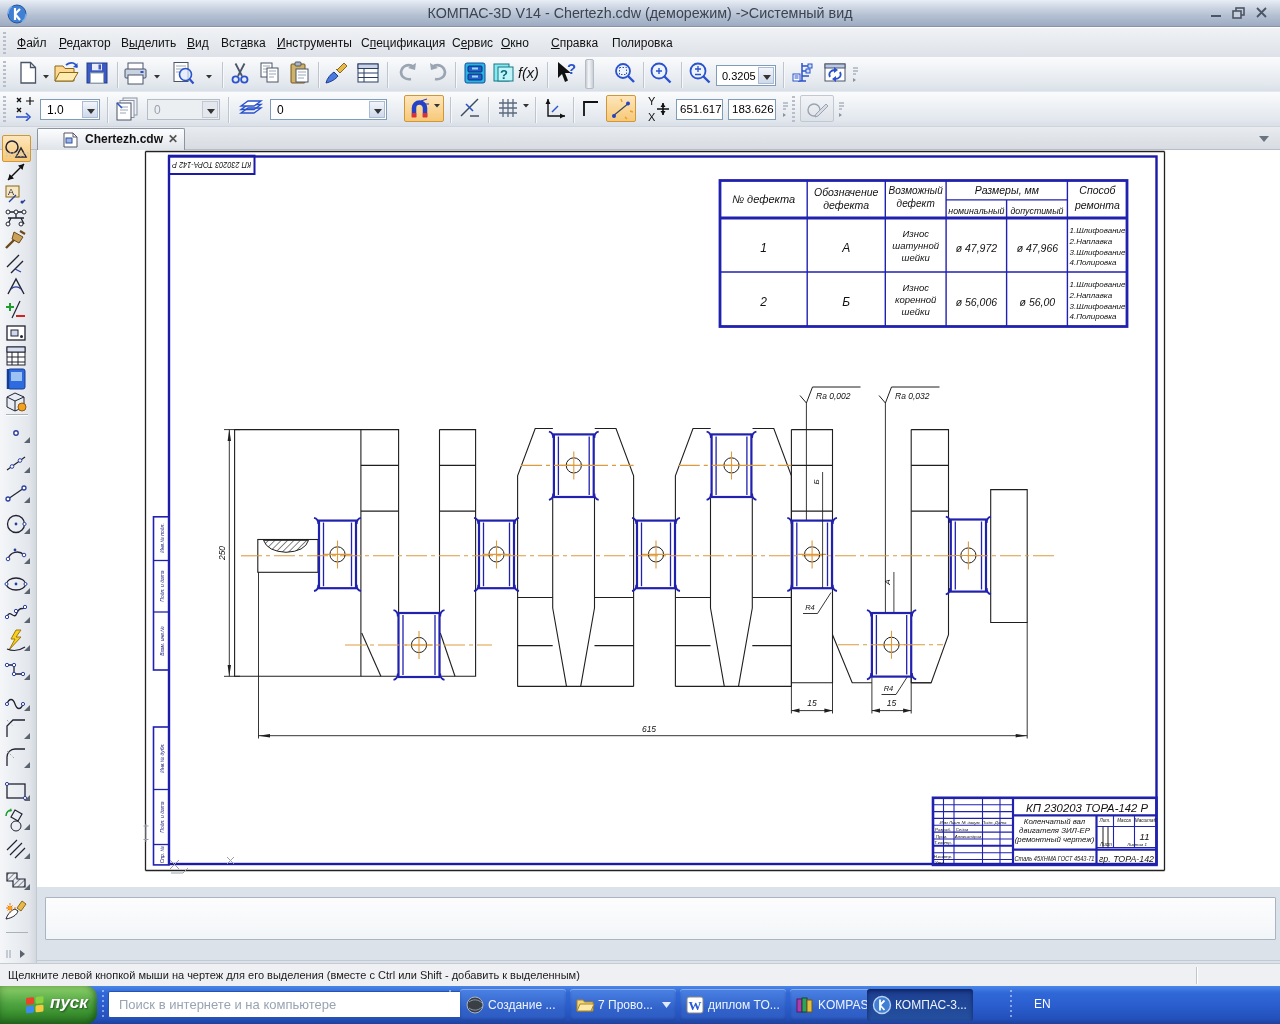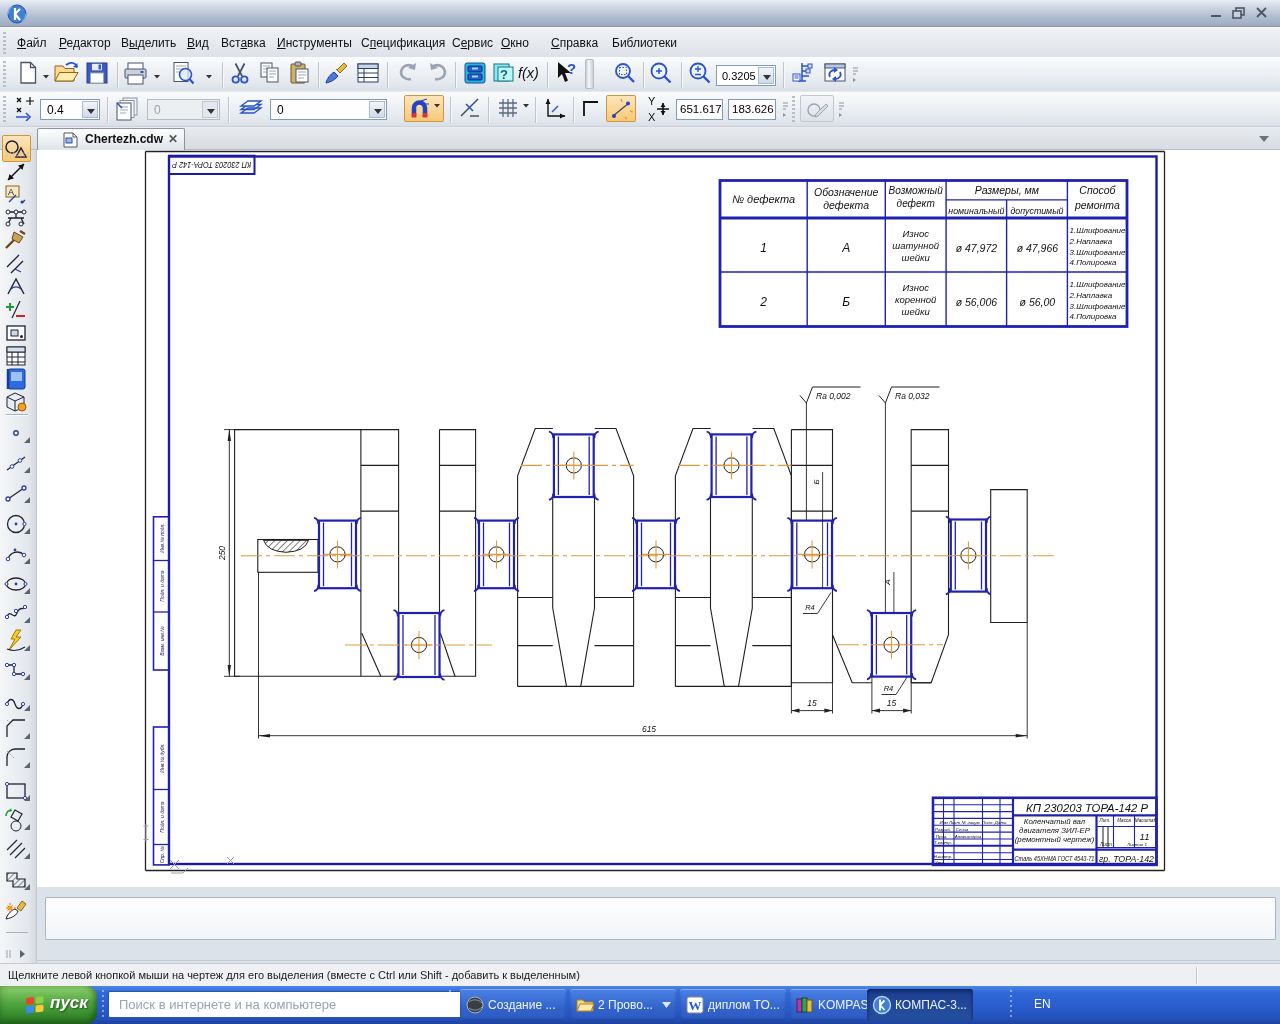--- a/index.html
+++ b/index.html
@@ -83,20 +83,21 @@
 </head>
 <body>
 <div id="screen">
 
 <div id="titlebar">
   <svg style="left:7px;top:4px" width="20" height="20" viewBox="0 0 20 20">
     <circle cx="10" cy="10" r="9" fill="#3f7fd4" stroke="#26539b"></circle>
     <circle cx="10" cy="10" r="9" fill="none" stroke="#7fb0e8" stroke-width="1.5" stroke-dasharray="9 19"></circle>
     <path d="M8 4v12M8 10l5-5M8 10l5 6" stroke="#fff" stroke-width="2.2" fill="none"></path>
   </svg>
+  <div id="title-text">КОМПАС-3D V14 - Chertezh.cdw (деморежим) -&gt;Системный вид</div>
   <div id="winbtns">
     <svg width="70" height="20" viewBox="0 0 70 20">
       <path d="M2 13h10" stroke="#4b5564" stroke-width="2"></path>
       <rect x="27" y="5" width="8" height="7" fill="none" stroke="#4b5564" stroke-width="1.6"></rect>
       <rect x="24" y="8" width="8" height="7" fill="#c7d0dd" stroke="#4b5564" stroke-width="1.6"></rect>
       <path d="M48 5l9 9M57 5l-9 9" stroke="#4b5564" stroke-width="1.8"></path>
     </svg>
   </div>
 </div>
 
@@ -104,21 +105,21 @@
   <span style="left:17px"><u>Ф</u>айл</span>
   <span style="left:59px"><u>Р</u>едактор</span>
   <span style="left:121px">В<u>ы</u>делить</span>
   <span style="left:187px"><u>В</u>ид</span>
   <span style="left:221px">Вст<u>а</u>вка</span>
   <span style="left:277px"><u>И</u>нструменты</span>
   <span style="left:361px">С<u>п</u>ецификация</span>
   <span style="left:452px">С<u>е</u>рвис</span>
   <span style="left:501px"><u>О</u>кно</span>
   <span style="left:551px"><u>С</u>правка</span>
-  <span style="left:612px">Библиотеки</span>
+  <span style="left:612px">Полировка</span>
   <div class="grip" style="left:3px;top:4px;height:22px"></div>
 </div>
 
 <div id="tb1" class="tbrow">
       <div class="grip" style="left:3px;top:4px;height:27px"></div>
       <svg style="left:15px;top:3px" width="26" height="26" viewBox="0 0 26 26">
         <path d="M6 2.5h9.5l5 5V23H6z" fill="#fff" stroke="#4a5568" stroke-width="1.3"></path>
         <path d="M15.5 2.5v5h5" fill="none" stroke="#4a5568" stroke-width="1.3"></path>
       </svg>
       <svg style="left:42px;top:14px" width="8" height="10" viewBox="0 0 8 10">
@@ -256,21 +257,21 @@
       </svg>
     </div>
 <div id="tb2" class="tbrow">
       <div class="grip" style="left:3px;top:4px;height:27px"></div>
       <svg style="left:12px;top:3px" width="26" height="26" viewBox="0 0 26 26">
         <path d="M5 3l4 4M9 3L5 7M5 13l4 4M9 13l-4 4" stroke="#111" stroke-width="1.4"></path>
         <path d="M14 6h8M18 2v8" stroke="#111" stroke-width="1.2"></path>
         <path d="M4 22h12M14 18l4 4-4 4" stroke="#2a52cc" stroke-width="1.6" fill="none"></path>
       </svg>
       <div class="combo" style="left:40px;top:7px;width:60px;height:21px">
-        <div style="left:6px;top:3px">0.4</div>
+        <div style="left:6px;top:3px">1.0</div>
         <div class="cbtn"></div>
       </div>
       <div class="vsep" style="left:107px;top:5px"></div>
       <svg style="left:113px;top:3px" width="30" height="26" viewBox="0 0 30 26">
         <rect x="10" y="3" width="14" height="17" fill="#eef1f6" stroke="#8a94a2"></rect>
         <rect x="7" y="5.5" width="14" height="17" fill="#f6f8fb" stroke="#8a94a2"></rect>
         <rect x="4" y="8" width="14" height="17" fill="#fff" stroke="#4a5568"></rect>
         <path d="M7 12l8 0M7 15h8M7 18h6" stroke="#9aa7b8"></path>
         <path d="M4 8l5 5" stroke="#2a52cc" stroke-width="1.6"></path>
       </svg>
@@ -786,21 +787,21 @@
           <circle cx="10" cy="10" r="8" fill="none" stroke="#aab4c0"></circle>
           <path d="M4 7c4-3 9-3 13 1M4 13c4 3 9 3 13-1" stroke="#8a99aa" fill="none"></path>
         </svg>
         <div class="lbl">Создание ...</div>
       </div>
   <div class="taskbtn" style="left:570px;width:106px">
         <svg style="left:5px;top:6px;position:absolute" width="20" height="20" viewBox="0 0 20 20">
           <path d="M2 16V5h6l1.5 2H18v9z" fill="#f4d67c" stroke="#a8852a"></path>
           <path d="M2 16l3-7h14l-3 7z" fill="#fde9a8" stroke="#a8852a"></path>
         </svg>
-        <div class="lbl">2 Прово...</div>
+        <div class="lbl">7 Прово...</div>
     <svg style="left:92px;top:13px;position:absolute" width="9" height="6" viewBox="0 0 9 6">
           <path d="M0 0h9L4.5 6z" fill="#dfe9ff"></path>
         </svg>
       </div>
   <div class="taskbtn" style="left:680px;width:106px">
         <svg style="left:5px;top:6px;position:absolute" width="20" height="20" viewBox="0 0 20 20">
           <rect x="2" y="2" width="16" height="16" rx="2" fill="#fff" stroke="#888"></rect>
           <text x="3.5" y="15" font-size="13" font-weight="bold" fill="#2a5ad4" font-family="Liberation Serif">W</text>
         </svg>
         <div class="lbl">диплом ТО...</div>

